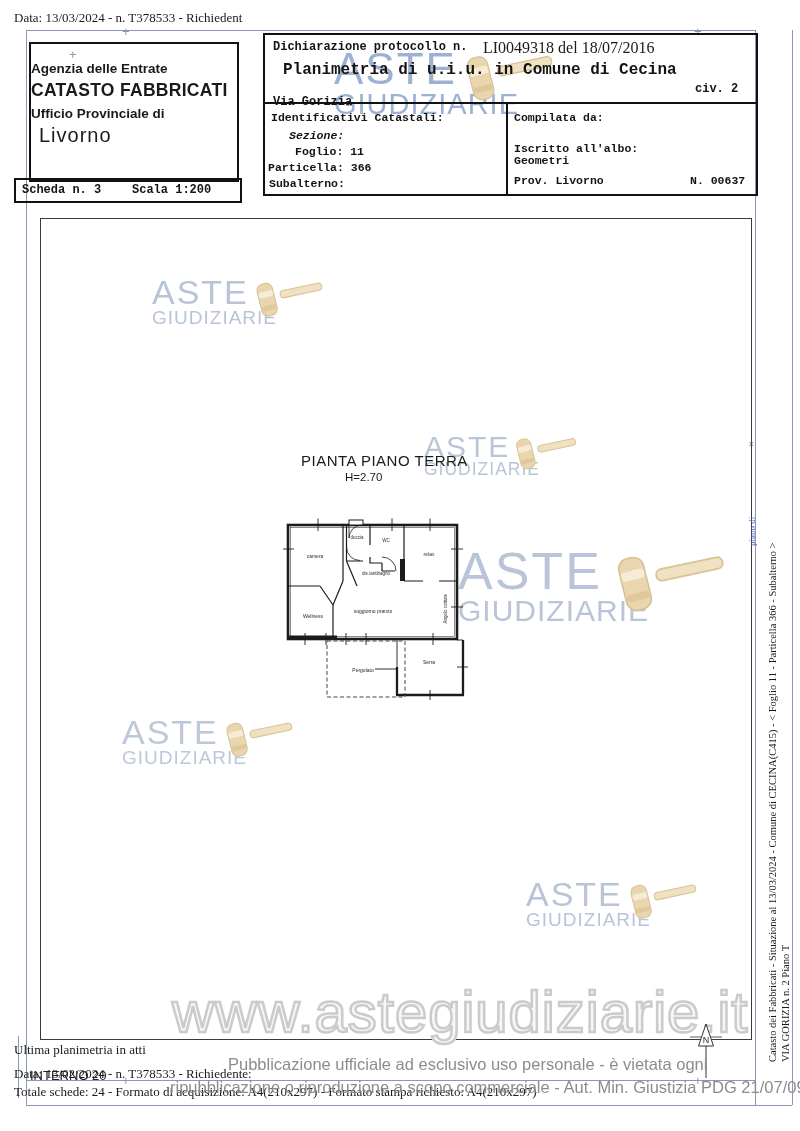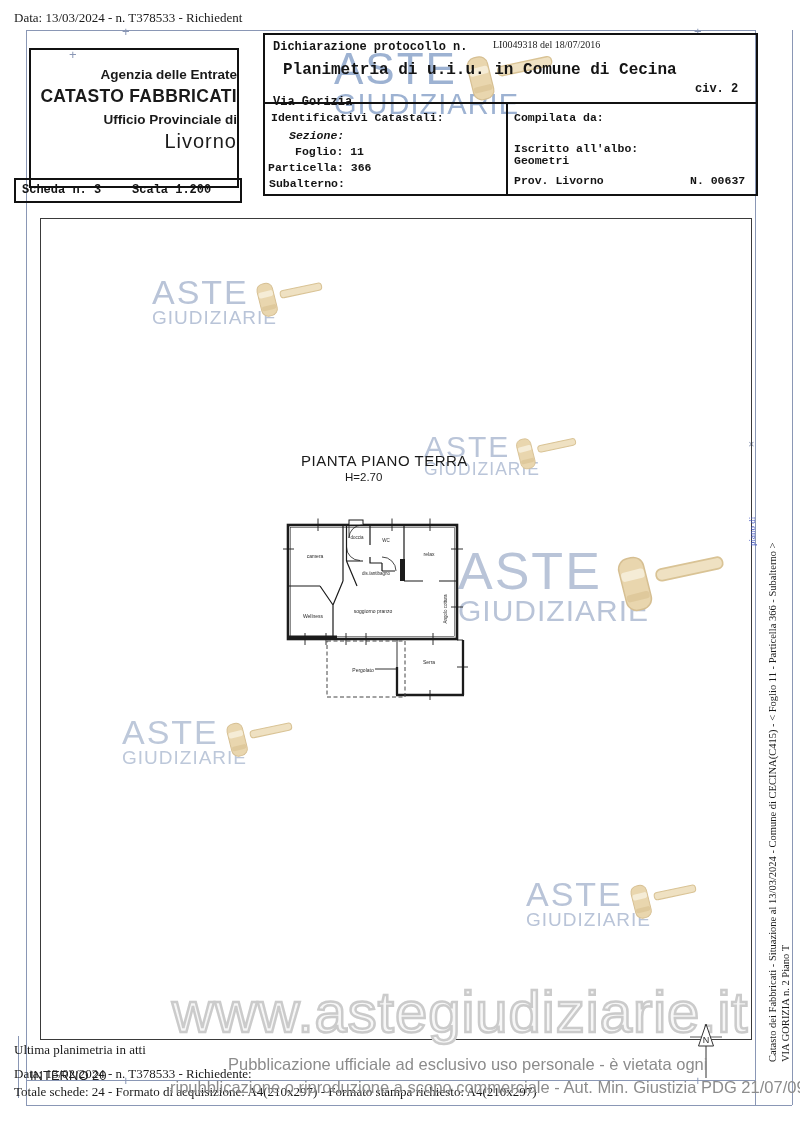--- a/index.html
+++ b/index.html
@@ -101,36 +101,36 @@
       </svg>
   </div>
   <div class="wm" style="left:526px;top:880px;color:#b9c4d8;">
     <span class="aste" style="font-size:34px;">ASTE</span>
     <span class="giud" style="font-size:19px;">GIUDIZIARIE</span>
     <svg class="gavel" style="left:95px;top:0;" width="80" height="46" viewBox="0 0 120 70">
         <use href="#gavel-shape"></use>
       </svg>
   </div>
 
-  <div class="blackbox sans" style="left:29px;top:42px;width:206px;height:136px;text-align:right;margin-top:6px;">
+  <div class="blackbox sans" style="left:29px;top:42px;width:206px;height:136px;text-align:left;">
     <div style="margin-top:17px;font-size:13.5px;font-weight:700;">Agenzia delle Entrate</div>
     <div style="margin-top:4px;font-size:17.5px;font-weight:700;letter-spacing:.3px;">CATASTO FABBRICATI</div>
     <div style="margin-top:5px;font-size:13.5px;font-weight:700;">Ufficio Provinciale di</div>
     <div style="margin-top:3px;font-size:20px;font-weight:400;letter-spacing:1px;padding-left:8px;">Livorno</div>
   </div>
 
   <div class="blackbox" style="left:14px;top:178px;width:224px;height:21px;">
     <span class="abs mono" style="left:6px;top:3px;font-size:12px;">Scheda n. 3</span>
     <span class="abs mono" style="left:116px;top:3px;font-size:12px;">Scala 1:200</span>
   </div>
 
   <div class="blackbox" style="left:263px;top:33px;width:491px;height:159px;">
     <div class="abs" style="left:0;top:0;width:100%;height:67px;">
       <span class="abs mono" style="left:8px;top:5px;font-size:12px;">Dichiarazione protocollo n.</span>
-      <span class="abs serif" style="left:218px;top:4px;font-size:10px;margin-left:10px;">LI0049318 del 18/07/2016</span>
+      <span class="abs serif" style="left:218px;top:4px;font-size:16px;">LI0049318 del 18/07/2016</span>
       <span class="abs mono" style="left:8px;top:26px;font-size:16px;padding-left:10px;">Planimetria di u.i.u. in Comune di Cecina</span>
       <span class="abs mono" style="left:8px;top:60px;font-size:12px;">Via Gorizia</span>
       <span class="abs mono" style="left:430px;top:47px;font-size:12px;font-family:Liberation Mono, monospace;">civ. 2</span>
     </div>
     <div class="abs" style="left:0;top:67px;width:241px;height:90px;border-top:2px solid #111;">
       <span class="abs mono" style="left:6px;top:7px;font-size:11.5px;">Identificativi Catastali:</span>
       <span class="abs mono" style="left:24px;top:25px;font-size:11.5px;font-style:italic;">Sezione:</span>
       <span class="abs mono" style="left:30px;top:41px;font-size:11.5px;">Foglio: 11</span>
       <span class="abs mono" style="left:3px;top:57px;font-size:11.5px;">Particella: 366</span>
       <span class="abs mono" style="left:4px;top:73px;font-size:11.5px;">Subalterno:</span>

